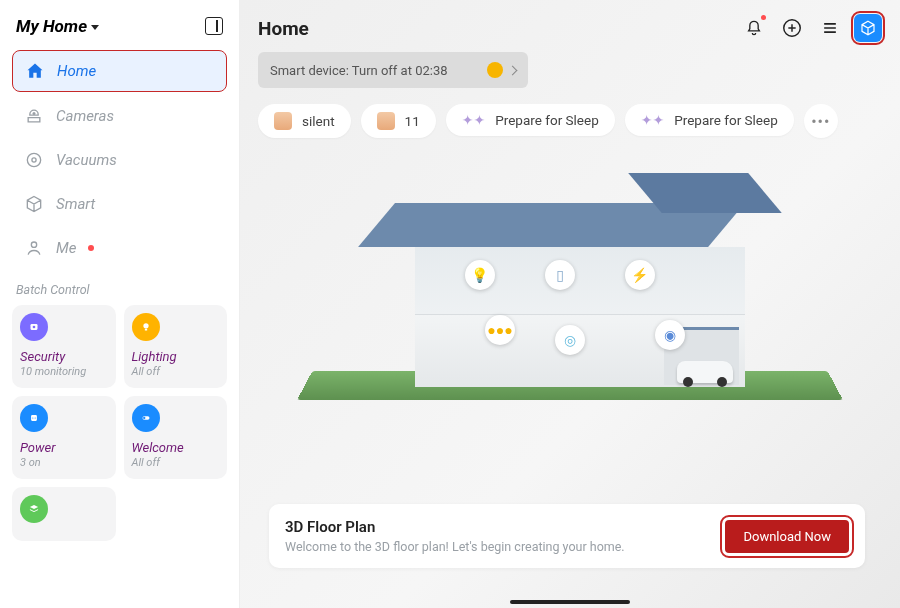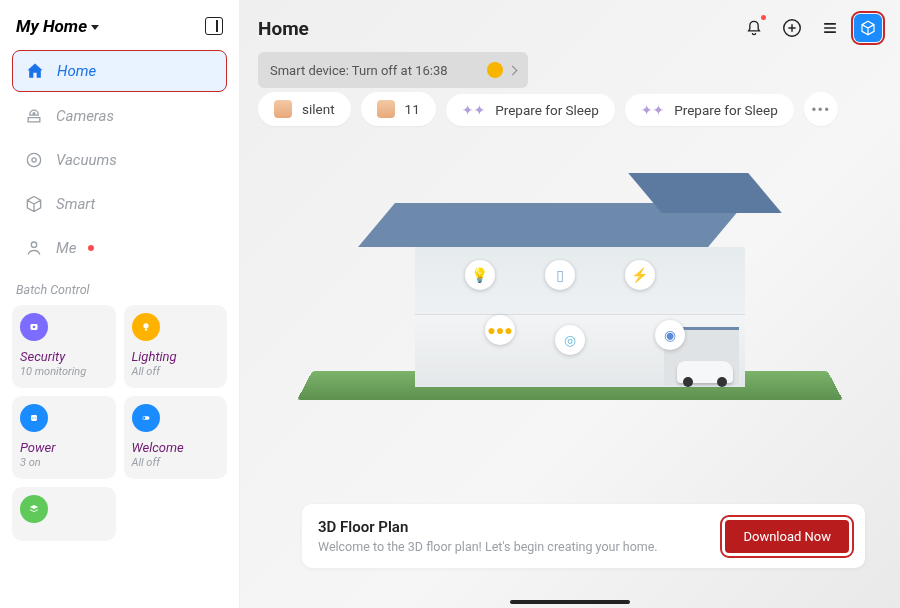--- a/index.html
+++ b/index.html
@@ -25,38 +25,38 @@
 .main-header { display: flex; justify-content: space-between; align-items: center; }
 .main-title { font-size: 19px; font-weight: 700; color: #222; }
 .header-actions { display: flex; align-items: center; gap: 10px; }
 .ha-btn { width: 28px; height: 28px; display: flex; align-items: center; justify-content: center; cursor: pointer; border-radius: 6px; }
 .ha-btn.blue { background: #1a8cff; border-radius: 6px; }
 .red-outline { outline: 2px solid #c62828; outline-offset: 1px; border-radius: 6px; }
 .banner { margin-top: 10px; background: #dcdcdc; border-radius: 6px; padding: 10px 12px; display: flex; align-items: center; justify-content: space-between; width: 270px; font-size: 13px; color: #555; cursor: pointer; }
 .banner-right { display: flex; align-items: center; gap: 6px; }
 .sun-ico { width: 16px; height: 16px; border-radius: 50%; background: #f7b500; position: relative; }
 .chev-right { display: inline-block; width: 7px; height: 7px; border-top: 1.6px solid #888; border-right: 1.6px solid #888; transform: rotate(45deg); }
-.scene-row { margin-top: 4px; display: flex; gap: 10px; align-items: flex-end; }
+.scene-row { margin-top: 16px; display: flex; gap: 10px; align-items: flex-start; }
 .scene-chip { background: #fff; border-radius: 22px; padding: 8px 16px; display: flex; align-items: center; gap: 10px; font-size: 13.5px; color: #444; cursor: pointer; box-shadow: 0 1px 2px rgba(0,0,0,0.04); }
 .more-chip { background: #fff; border-radius: 50%; width: 34px; height: 34px; display: flex; align-items: center; justify-content: center; cursor: pointer; color: #888; letter-spacing: 1px; box-shadow: 0 1px 2px rgba(0,0,0,0.04); }
 .finger-ico { width: 18px; height: 18px; border-radius: 4px; background: linear-gradient(#f3c9a5,#e8a97a); }
 .sparkle { color: #b39ddb; font-size: 14px; }
 .house-area { position: absolute; left: 75px; right: 75px; top: 175px; height: 230px; }
 .grass { position: absolute; left: -10px; right: -10px; bottom: 0; height: 40px; background: linear-gradient(#7bb36a,#5e9150); border-radius: 3px; transform: perspective(500px) rotateX(45deg); }
 .house-body { position: absolute; left: 100px; right: 80px; bottom: 18px; height: 140px; background: #eef1f3; border-radius: 2px; }
 .upper-floor { position: absolute; top: 0; left: 0; right: 0; height: 68px; border-bottom: 1px solid #d9dde0; background: linear-gradient(#e6ebee,#eef1f3); }
 .lower-floor { position: absolute; bottom: 0; left: 0; right: 0; height: 72px; background: linear-gradient(#f2f4f5,#e5e8ea); }
 .roof { position: absolute; left: 80px; right: 80px; top: 28px; height: 44px; background: #6d8aac; transform: skewX(-40deg); transform-origin: top left; }
 .roof2 { position: absolute; right: 60px; top: -2px; width: 120px; height: 40px; background: #5c7aa0; transform: skewX(40deg); }
 .garage { position: absolute; right: 86px; bottom: 20px; width: 75px; height: 58px; background: #dfe3e6; border-top: 3px solid #6d8aac; }
 .car { position: absolute; right: 92px; bottom: 22px; width: 56px; height: 22px; background: #f5f7f8; border-radius: 8px 10px 4px 4px; box-shadow: 0 2px 3px rgba(0,0,0,0.2); }
 .car::before { content:""; position:absolute; bottom:-4px; left:6px; width:10px;height:10px;border-radius:50%;background:#333;}
 .car::after { content:""; position:absolute; bottom:-4px; right:6px; width:10px;height:10px;border-radius:50%;background:#333;}
 .dev-dot { position: absolute; width: 30px; height: 30px; border-radius: 50%; background: #fff; box-shadow: 0 1px 4px rgba(0,0,0,0.2); display: flex; align-items: center; justify-content: center; cursor: pointer; font-size: 14px; }
-.bottom-card { position: absolute; left: 62px; right: 35px; bottom: 40px; background: #fff; border-radius: 10px; padding: 14px 16px; display: flex; justify-content: space-between; align-items: center; box-shadow: 0 1px 4px rgba(0,0,0,0.05); }
+.bottom-card { position: absolute; left: 29px; right: 35px; bottom: 40px; background: #fff; border-radius: 10px; padding: 14px 16px; display: flex; justify-content: space-between; align-items: center; box-shadow: 0 1px 4px rgba(0,0,0,0.05); }
 .bc-title { font-size: 15px; font-weight: 600; color: #222; margin-bottom: 3px; }
 .bc-sub { font-size: 12.5px; color: #9aa0a6; }
 .dl-btn { background: #b91c1c; color: #fff; border: none; padding: 9px 18px; border-radius: 4px; font-size: 13px; cursor: pointer; outline: 2px solid #c62828; outline-offset: 3px; }
 .home-ind { position: absolute; bottom: 4px; left: 50%; transform: translateX(-50%); width: 120px; height: 4px; background: #222; border-radius: 3px; }
 svg { display: block; }
 </style>
 </head>
 <body>
 
 <div class="sidebar">
@@ -195,21 +195,21 @@
       </div>
       <div class="ha-btn blue red-outline">
         <svg width="18" height="18" viewBox="0 0 24 24">
             <path fill="none" stroke="#fff" stroke-width="1.6" d="M12 3l8 4.5v9L12 21l-8-4.5v-9zM4 7.5l8 4.5 8-4.5M12 12v9"></path>
           </svg>
       </div>
     </div>
   </div>
 
   <div class="banner">
-    <span>Smart device: Turn off at 16:38</span>
+    <span>Smart device: Turn off at 02:38</span>
     <span class="banner-right">
       <span class="sun-ico"></span>
       <span class="chev-right"></span>
     </span>
   </div>
 
   <div class="scene-row">
     <div class="scene-chip">
       <span class="finger-ico"></span>
       <span>silent</span>

